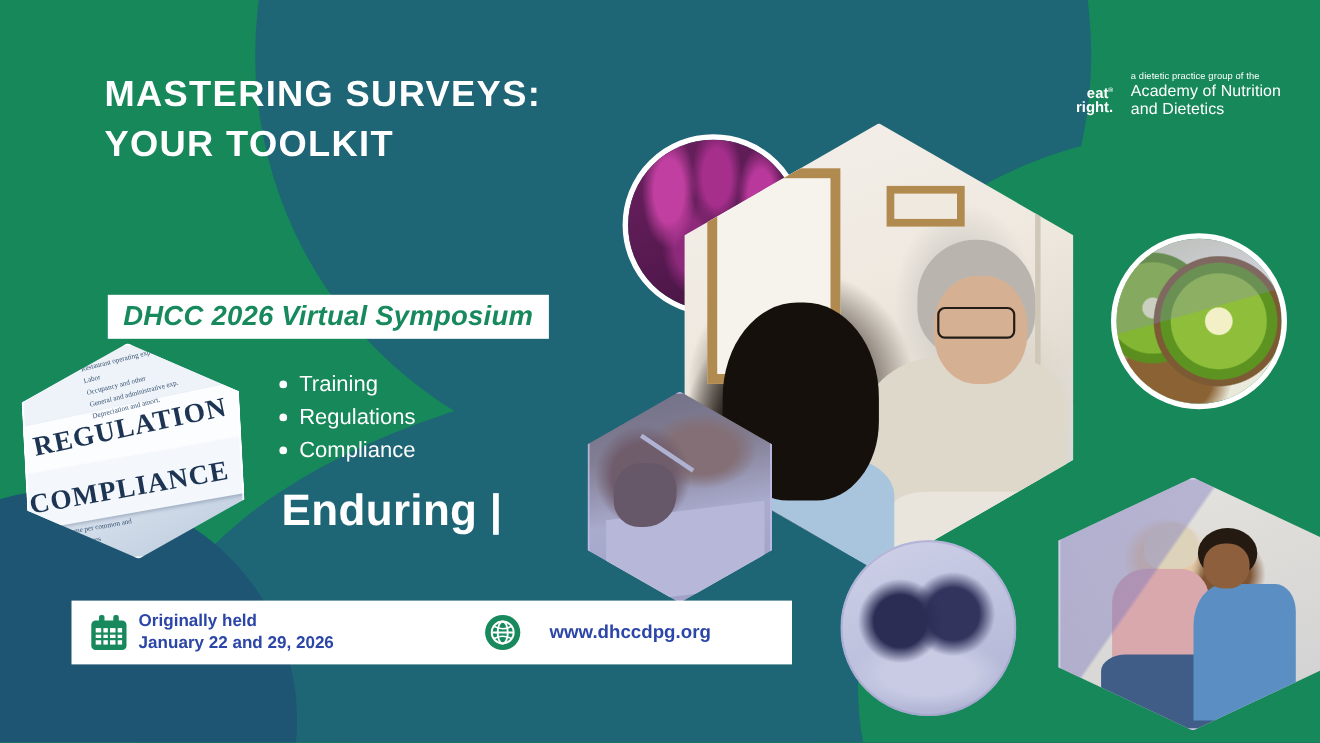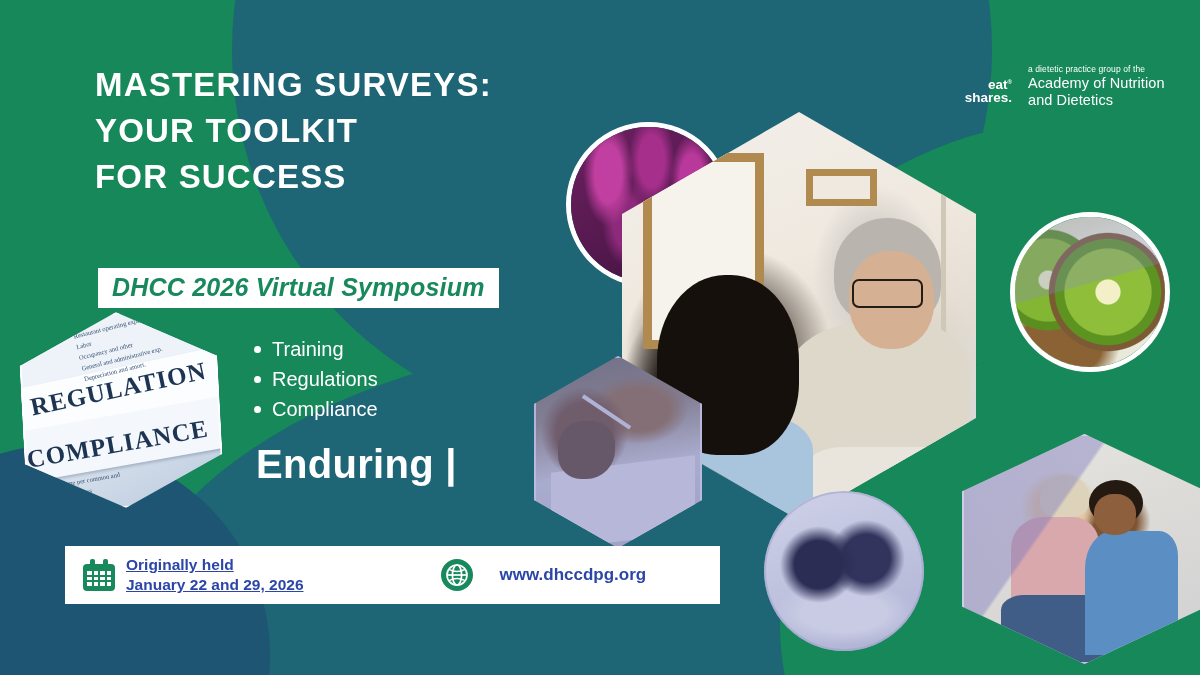--- a/index.html
+++ b/index.html
@@ -140,21 +140,21 @@
   .icon-cal .grid i { background:#ffffff; display:block; }
 
   .date-text {
     margin-left:11px;
     color:#2b46a8;
     font-weight:bold;
     font-size:15.5px;
     line-height:1.30;
     white-space:nowrap;
   }
-  .date-text span { display:block;text-decoration:underline; }
+  .date-text span { display:block; }
 
   .icon-globe { width:34px; height:34px; flex:0 0 auto; }
   .web-text {
     margin-left:26px;
     color:#2b46a8;
     font-weight:bold;
     font-size:17px;
     white-space:nowrap;
   }
 
@@ -426,21 +426,20 @@
       <div class="word w1">REGULATION</div>
       <div class="word w2">COMPLIANCE</div>
       <div class="fine f-bot">Net income per common and<br>equivalent shares</div>
     </div>
     <div class="edge"></div>
   </div>
 
   <div class="headline">
     <span class="l">Mastering Surveys:</span>
     <span class="l">Your Toolkit</span>
-    <span class="l">For Success</span>
   </div>
 
   <div class="subbanner">
     <span>DHCC 2026 Virtual Symposium</span>
   </div>
 
   <ul class="bullets">
     <li>Training</li>
     <li>Regulations</li>
     <li>Compliance</li>
@@ -495,17 +494,17 @@
   <div class="logo">
     <div class="logo-rows">
       <div class="l2">a dietetic practice group of the</div>
       <div class="l3">
         <div>Academy of Nutrition</div>
         <div>and Dietetics</div>
       </div>
     </div>
     <div class="eatright">
       <div><span>eat</span><span class="sup">®</span></div>
-      <div>shares.</div>
+      <div>right.</div>
     </div>
   </div>
 
 </div>
 
 </body></html>

